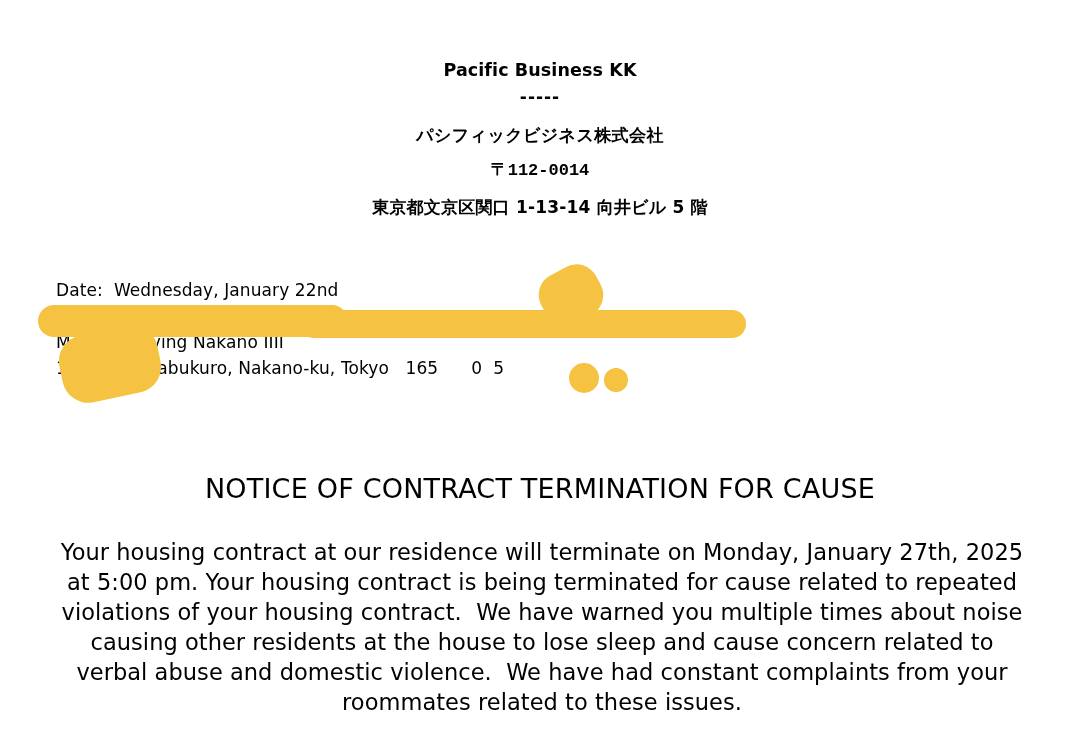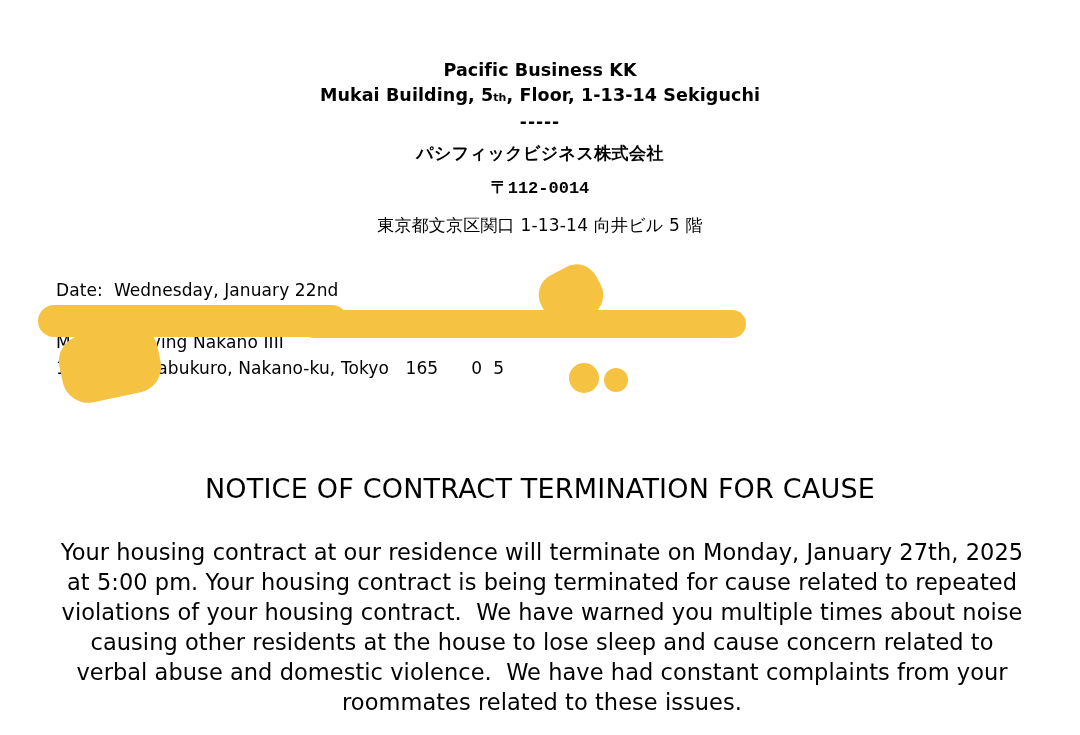--- a/index.html
+++ b/index.html
@@ -42,32 +42,32 @@
   }
   .lh-sep {
     font-size: 17px;
     font-weight: 700;
     letter-spacing: 1px;
     margin-top: 2px;
   }
   .lh-jp {
     font-size: 17px;
     font-weight: 700;
-    margin-top: 7px;
+    margin-top: 14px;
     letter-spacing: 0.4px;
   }
   .lh-jp2 {
     font-size: 17px;
     font-weight: 700;
     margin-top: 12px;
     font-family: Liberation Mono, monospace;
   }
   .lh-jp3 {
     font-size: 17px;
-    font-weight: 400;
+    font-weight: 700;
     margin-top: 12px;
     letter-spacing: 0.2px;
   }
 
   
   .addr-block {
     position: absolute;
     left: 56px;
     top: 278px;
     width: 960px;
@@ -160,21 +160,20 @@
     white-space: pre-wrap;
   }
 </style>
 </head>
 <body>
 
 <div class="page">
 
   <div class="letterhead">
     <div class="lh-line">Pacific Business KK</div>
-    <div class="lh-line"><span>Mukai Building, 5</span><span class="sup">th</span><span>, Floor, 1-13-14 Sekiguchi</span></div>
     <div class="lh-sep">-----</div>
     <div class="lh-jp">パシフィックビジネス株式会社</div>
     <div class="lh-jp2">〒112-0014</div>
     <div class="lh-jp3">東京都文京区関口 1-13-14 向井ビル 5 階</div>
   </div>
 
   <div class="addr-block">
     <div class="addr-line"><span>Date:</span>&nbsp;&nbsp;<span>Wednesday, January 22nd</span></div>
     <div class="addr-line">&nbsp;</div>
     <div class="addr-line"><span>Me    . ..  Living Nakano II</span><span class="small-cap"></span>II</div>

